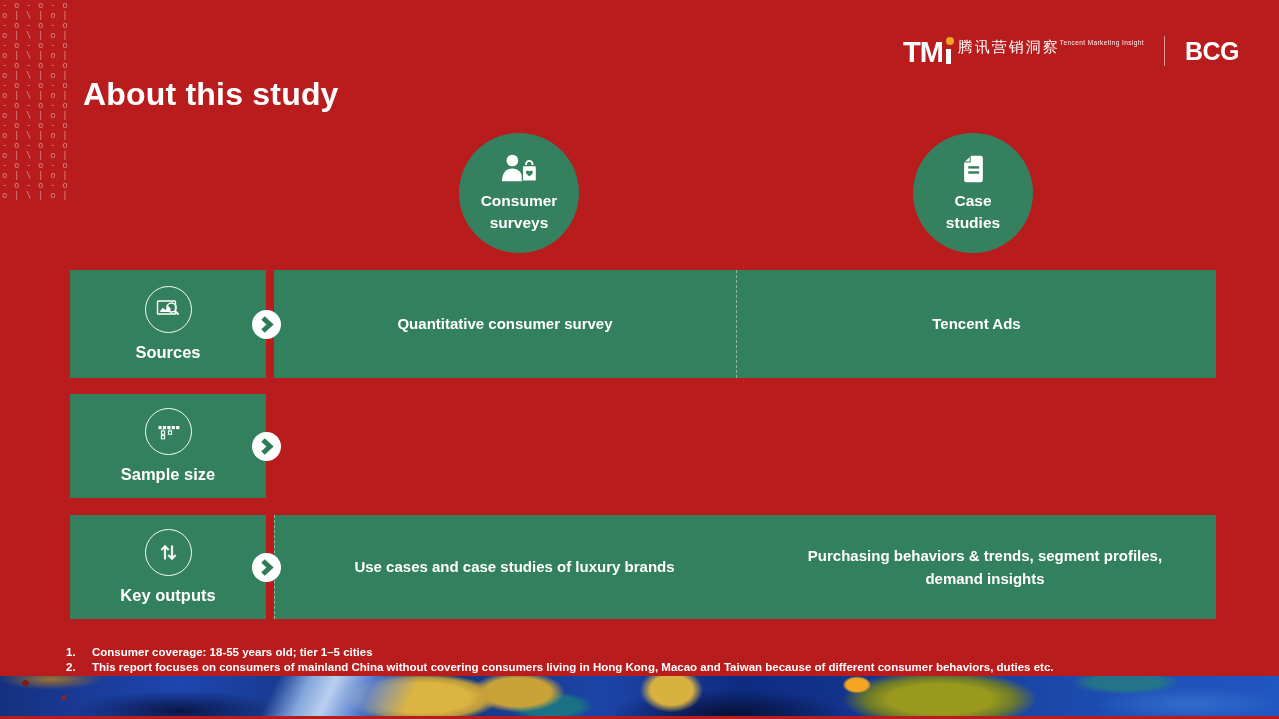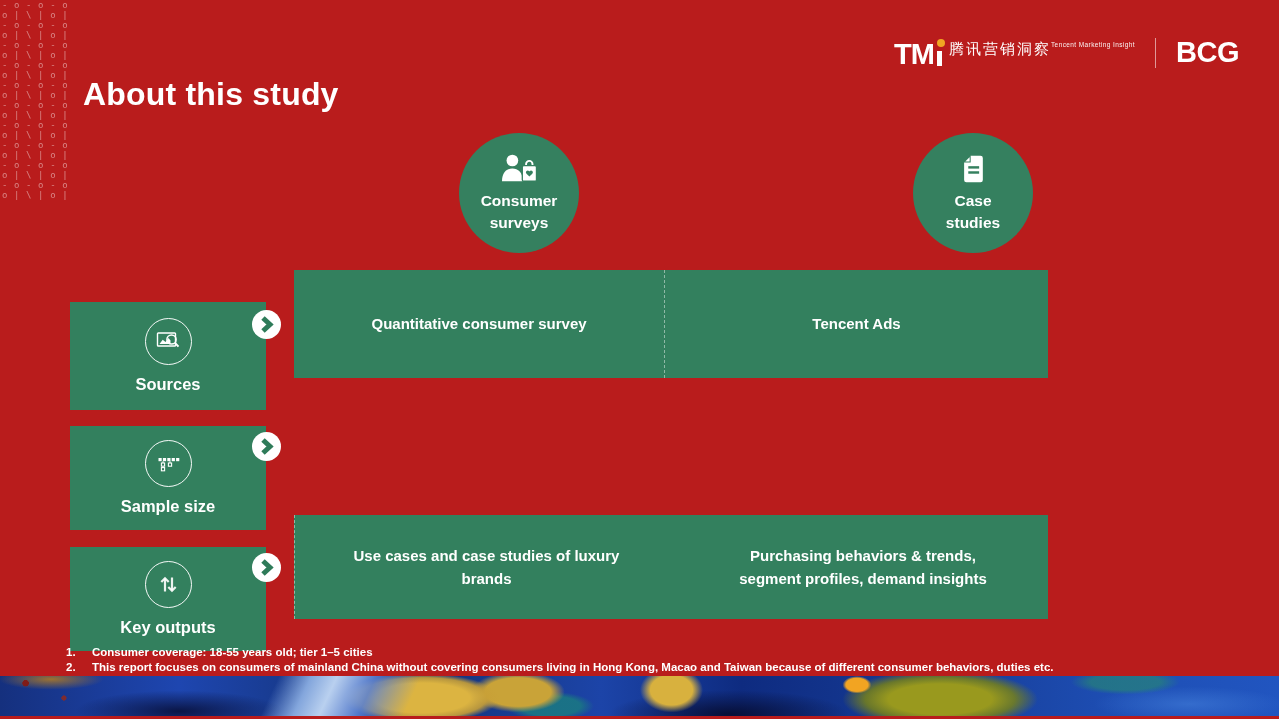--- a/index.html
+++ b/index.html
@@ -23,50 +23,50 @@
   .logos { position:absolute; top:36px; right:40px; display:flex; align-items:center; gap:20px; }
   .tmi-logo { display:flex; align-items:flex-start; gap:7px; }
   .tmi-mark { position:relative; display:flex; align-items:flex-end; height:30px; }
   .tmi-letters { font-size:29px; font-weight:bold; letter-spacing:-1px; line-height:28px; }
   .tmi-i-stem { display:inline-block; width:5px; height:15px; background:#fff; margin-left:3px; margin-bottom:2px; }
   .tmi-i-dot { position:absolute; right:-3px; top:1px; width:8px; height:8px; border-radius:50%; background:#F0A623; }
   .tmi-text { display:flex; flex-direction:row; margin-top:2px; }
   .tmi-cn { font-size:15px; letter-spacing:2px; line-height:18px; }
   .tmi-en { font-size:6.5px; letter-spacing:0.4px; line-height:9px; opacity:.95; }
   .logo-divider { width:1px; height:30px; background:rgba(255,255,255,.55); }
-  .bcg-logo { font-size:29px; font-weight:bold; letter-spacing:-0.5px; }
+  .bcg-logo { font-size:25px; font-weight:bold; letter-spacing:-0.5px; }
 
   .page-title {
     position:absolute; left:83px; top:76px;
     font-size:32px; font-weight:bold; letter-spacing:0.2px;
   }
 
   
   .method-circle {
     position:absolute; top:133px; width:120px; height:120px; border-radius:50%;
     background:#35805F; display:flex; flex-direction:column; align-items:center;
     justify-content:center; gap:0; text-align:center;
   }
   .method-circle.c1 { left:459px; }
   .method-circle.c2 { left:913px; }
   .method-label { font-size:15.5px; font-weight:bold; line-height:1.45; width:92px; }
 
   
   .row-card {
     position:absolute; left:70px; width:196px; background:#33805E;
-    display:flex; flex-direction:column; align-items:center; justify-content:center; gap:10px;margin-top:32px;
+    display:flex; flex-direction:column; align-items:center; justify-content:center; gap:10px;
   }
   .icon-ring {
     width:47px; height:47px; border:1.5px solid rgba(255,255,255,.95); border-radius:50%;
     display:flex; align-items:center; justify-content:center;
   }
   .row-label { font-size:16.5px; font-weight:bold; }
 
   .row-panel {
-    position:absolute; left:294px; width:754px; background:#33805E;
+    position:absolute; left:274px; width:942px; background:#33805E;
     display:flex;
   }
   .cell {
     display:flex; align-items:center; justify-content:center; text-align:center;
     font-size:15px; font-weight:bold; line-height:1.55; padding:0 40px;
   }
   .cell.consumer { width:462px; }
   .cell.case { width:480px; border-left:1px dashed rgba(255,255,255,.45); }
 
   .r1 { top:270px; height:108px; }

